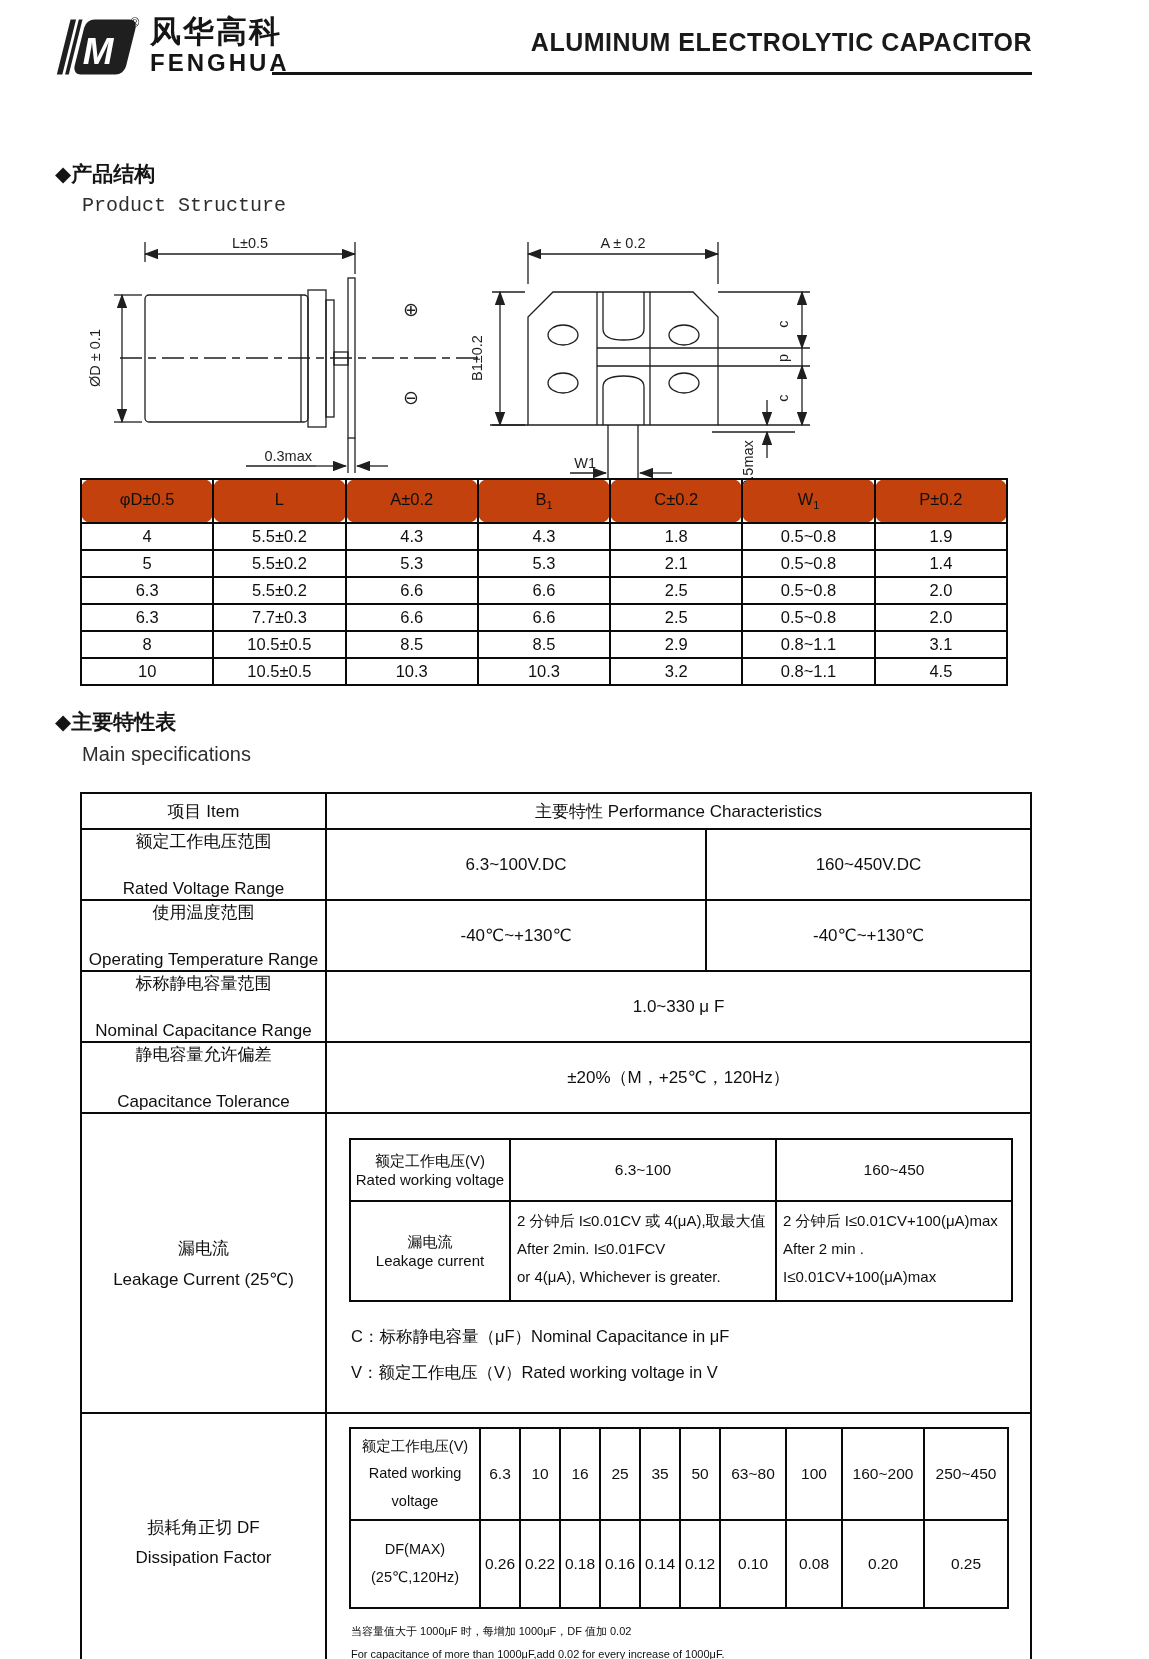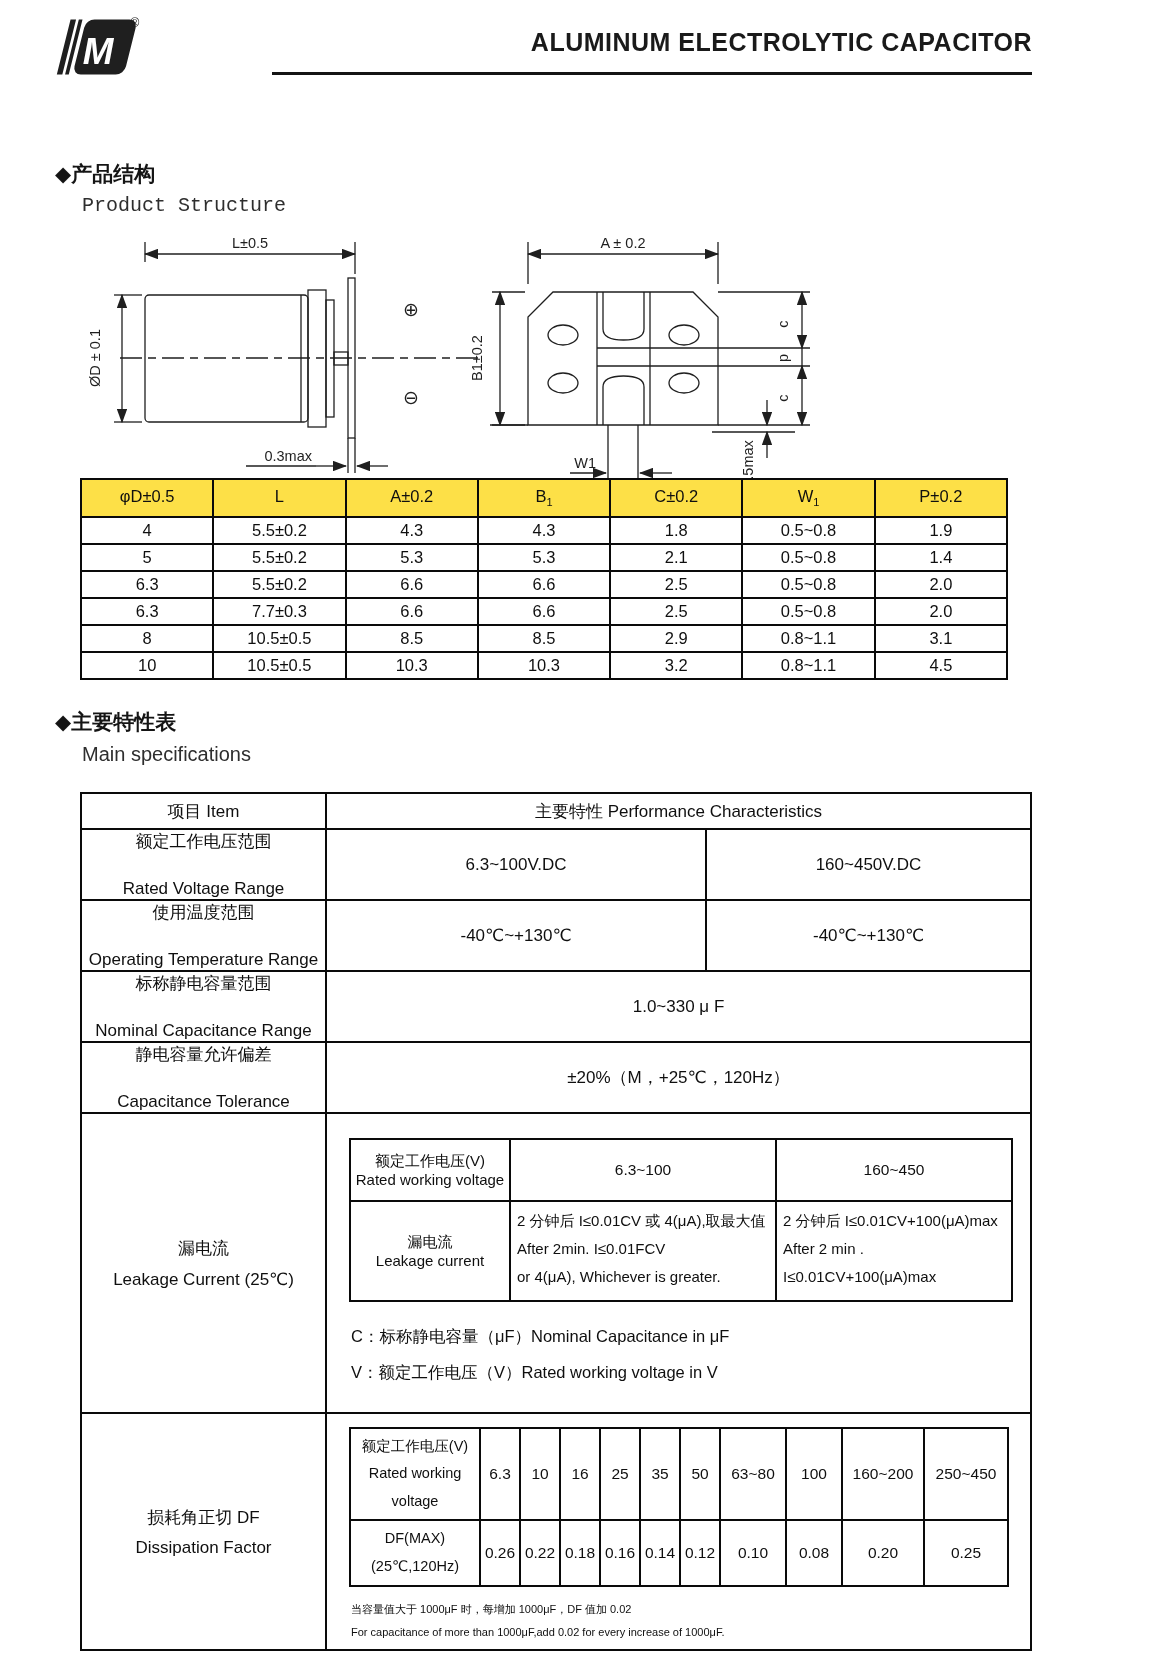--- a/index.html
+++ b/index.html
@@ -27,21 +27,21 @@
   .svg-bottom { left:390px; }
   svg line, svg path, svg rect, svg ellipse, svg polygon { stroke:#1f1f1f; fill:none; stroke-width:1.3; }
   svg text { fill:#1f1f1f; stroke:none; font-size:14.5px; font-family:"Liberation Sans","DejaVu Sans",sans-serif; }
   svg .dash { stroke-dasharray:22 6 8 6; }
   svg .mrk { fill:#1f1f1f; stroke:none; }
   svg .pol { font-size:19px; }
 
   
   .dim { position:absolute; left:80px; top:478px; width:928px; border-collapse:collapse; table-layout:fixed; }
   .dim th, .dim td { border:2px solid #0a0a0a; text-align:center; font-size:16.5px; font-weight:normal; padding:0; height:27px; color:#0f0f0f; }
-  .dim thead th { background:#fde047; height:38px; }
+  .dim thead th { background:#c2410c; height:44px;border-radius:10px; }
   .dim sub { font-size:11px; }
 
   
   .spec { position:absolute; left:80px; top:772px; width:950px; border-collapse:collapse; table-layout:fixed;margin-top:20px; }
   .spec > tbody > tr > td { border:2px solid #0a0a0a; padding:0; vertical-align:middle; font-size:17px; color:#0f0f0f; }
   .spec td.c { text-align:center; }
   .lblwrap { display:flex; flex-direction:column; align-items:center; justify-content:center; gap:26px; text-align:center; }
   .lblwrap.tight { gap:9px; }
 
   .nested { border-collapse:collapse; table-layout:fixed; margin:24px 0 0 22px; width:662px; }
@@ -65,20 +65,24 @@
 
   <svg class="logo-mark" viewBox="0 0 100 76">
     <g transform="skewX(-14) translate(18,0)">
       <rect x="2" y="8" width="6" height="60" class="mrk"></rect>
       <rect x="11" y="8" width="4" height="60" class="mrk"></rect>
       <rect x="19" y="8" width="56" height="60" rx="9" class="mrk"></rect>
     </g>
     <text x="48" y="57" text-anchor="middle" style="fill:#ffffff;font-size:40px;font-weight:bold;font-style:italic">M</text>
     <text x="88" y="16" text-anchor="middle" style="font-size:13px">®</text>
   </svg>
+  <div class="brand">
+    <div class="brand-cn">风华高科</div>
+    <div class="brand-en">FENGHUA</div>
+  </div>
   <div class="doc-title">ALUMINUM ELECTROLYTIC CAPACITOR</div>
   <div class="header-rule"></div>
 
   <div class="sec-cn sec1-cn">◆产品结构</div>
   <div class="sec-en sec1-en">Product Structure</div>
 
   <div class="drawings">
 
     <svg class="svg-side" width="430" height="252" viewBox="0 0 430 252">
       <defs>
@@ -375,21 +379,21 @@
                 <td>10</td>
                 <td>16</td>
                 <td>25</td>
                 <td>35</td>
                 <td>50</td>
                 <td>63~80</td>
                 <td>100</td>
                 <td>160~200</td>
                 <td>250~450</td>
               </tr>
-              <tr style="height:66px">
+              <tr style="height:88px">
                 <td class="hlbl">
                   <div>DF(MAX)</div>
                   <div>(25℃,120Hz)</div>
                 </td>
                 <td>0.26</td>
                 <td>0.22</td>
                 <td>0.18</td>
                 <td>0.16</td>
                 <td>0.14</td>
                 <td>0.12</td>

